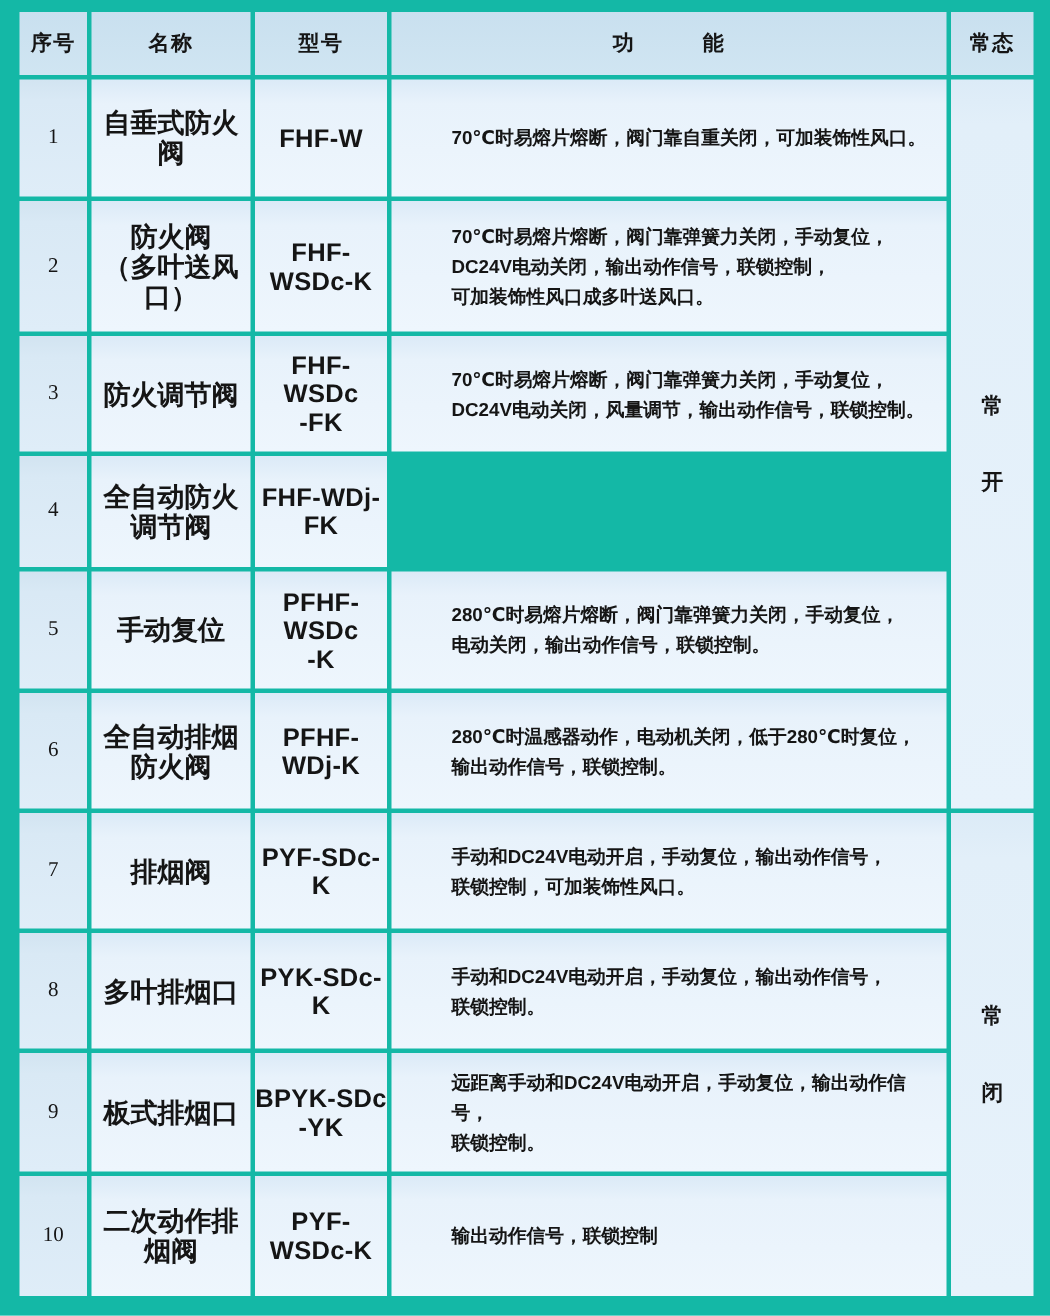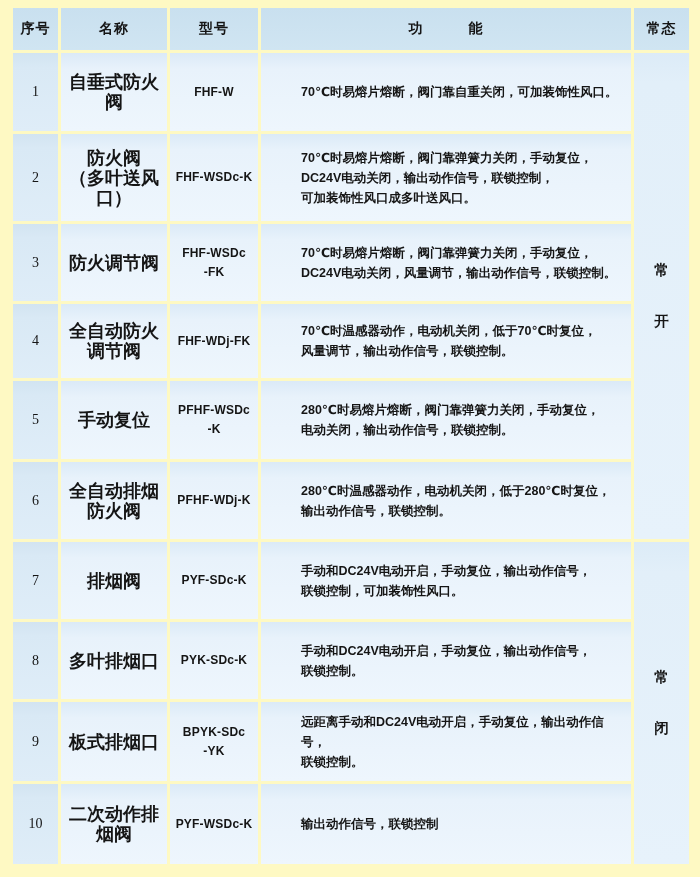--- a/index.html
+++ b/index.html
@@ -2,21 +2,21 @@
 <html><head>
 <meta charset="utf-8">
 <style>
   html, body { margin: 0; padding: 0; background: #ffffff; }
   body { width: 700px; font-family: "Liberation Sans", "DejaVu Sans", sans-serif; color: #151515; }
 
   .table-grid {
     box-sizing: border-box;
     width: 700px;
     height: 877px;
-    background: #fef9c3;
+    background: #14b8a6;
     padding: 8px 10px 12px 13px;
     display: grid;
     grid-template-columns: 45px 106px 88px 370px 55px;
     grid-template-rows: 42px 78px 87px 77px 74px 78px 77px 77px 77px 79px 80px;
     gap: 3px;
   }
 
   .cell {
     display: flex;
     flex-direction: column;
@@ -44,21 +44,21 @@
   }
 
   .name {
     font-size: 18px;
     font-weight: bold;
     line-height: 20px;
     text-align: center;
   }
 
   .model {
-    font-size: 12px;
+    font-size: 17px;
     font-weight: bold;
     line-height: 19px;
     text-align: center;
     letter-spacing: 0.2px;
   }
 
   .func {
     align-items: flex-start;
     text-align: left;
     padding-left: 40px;
@@ -124,24 +124,20 @@
       <div>DC24V电动关闭，风量调节，输出动作信号，联锁控制。</div>
     </div>
 
   <div class="cell idx" style="grid-area:5/1">4</div>
   <div class="cell light name" style="grid-area:5/2">
       <div>全自动防火</div>
       <div>调节阀</div>
     </div>
   <div class="cell light model" style="grid-area:5/3">
       <div>FHF-WDj-FK</div>
-    </div>
-  <div class="cell light func" style="grid-area:5/4">
-      <div>70℃时温感器动作，电动机关闭，低于70℃时复位，</div>
-      <div>风量调节，输出动作信号，联锁控制。</div>
     </div>
 
   <div class="cell idx" style="grid-area:6/1">5</div>
   <div class="cell light name" style="grid-area:6/2">
       <div>手动复位</div>
     </div>
   <div class="cell light model" style="grid-area:6/3">
       <div>PFHF-WSDc</div>
       <div>-K</div>
     </div>

